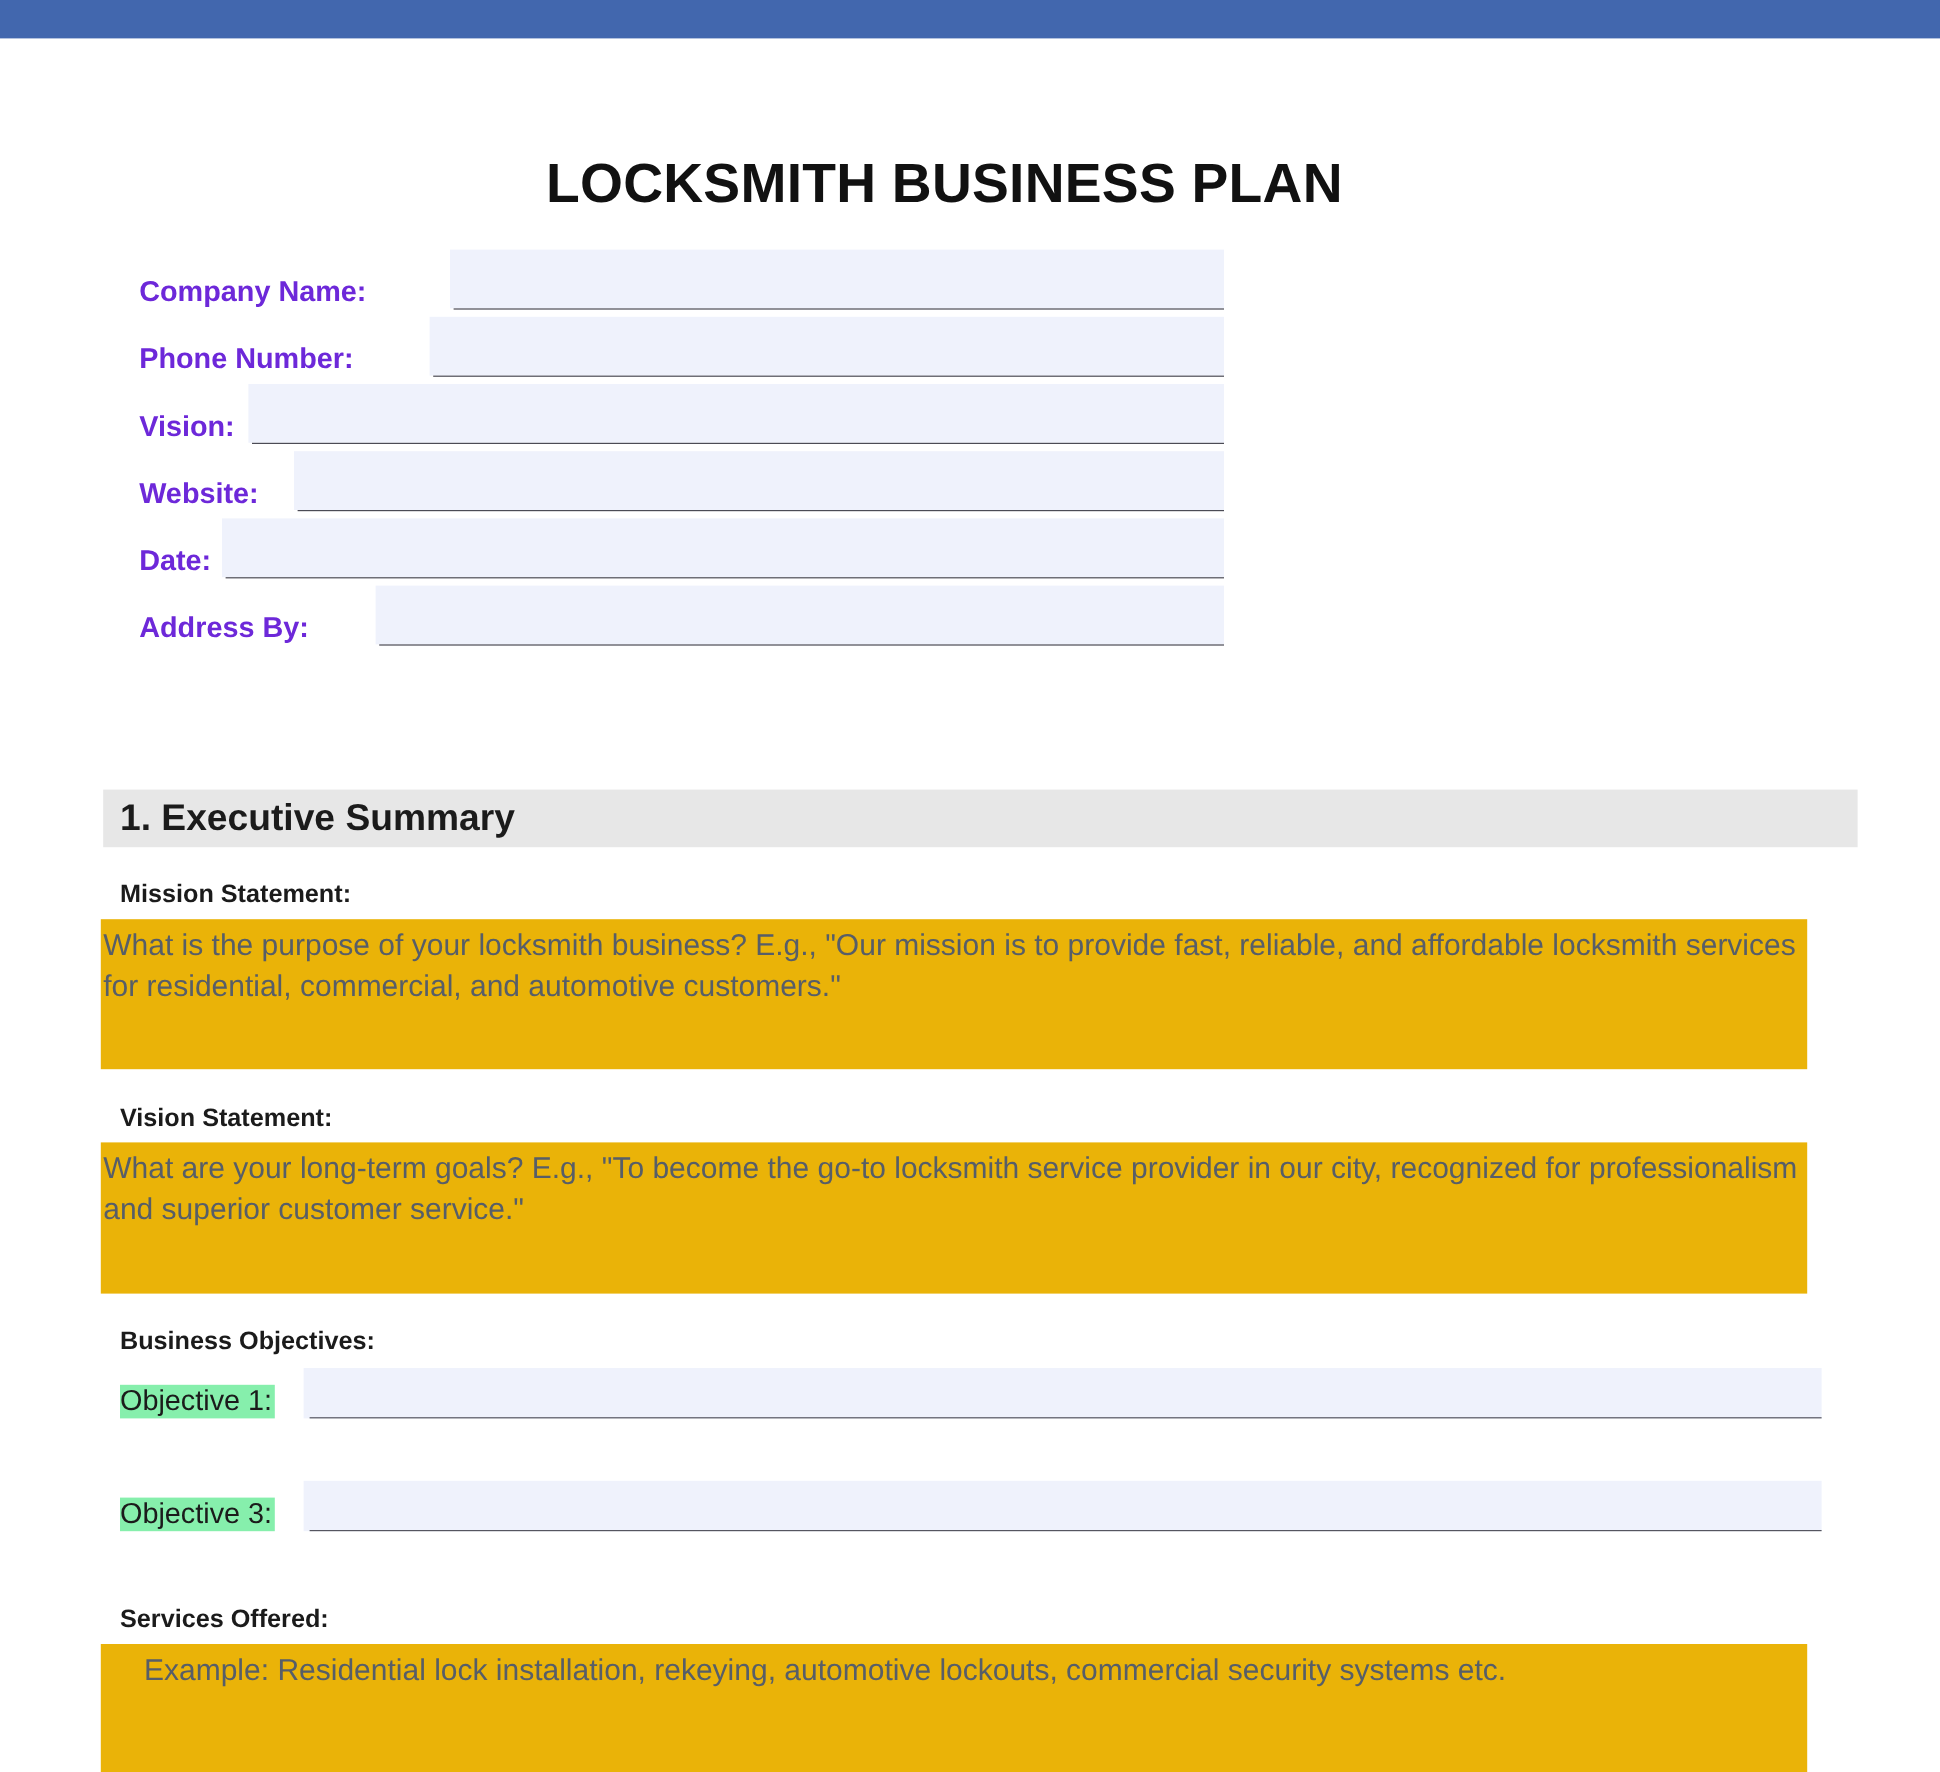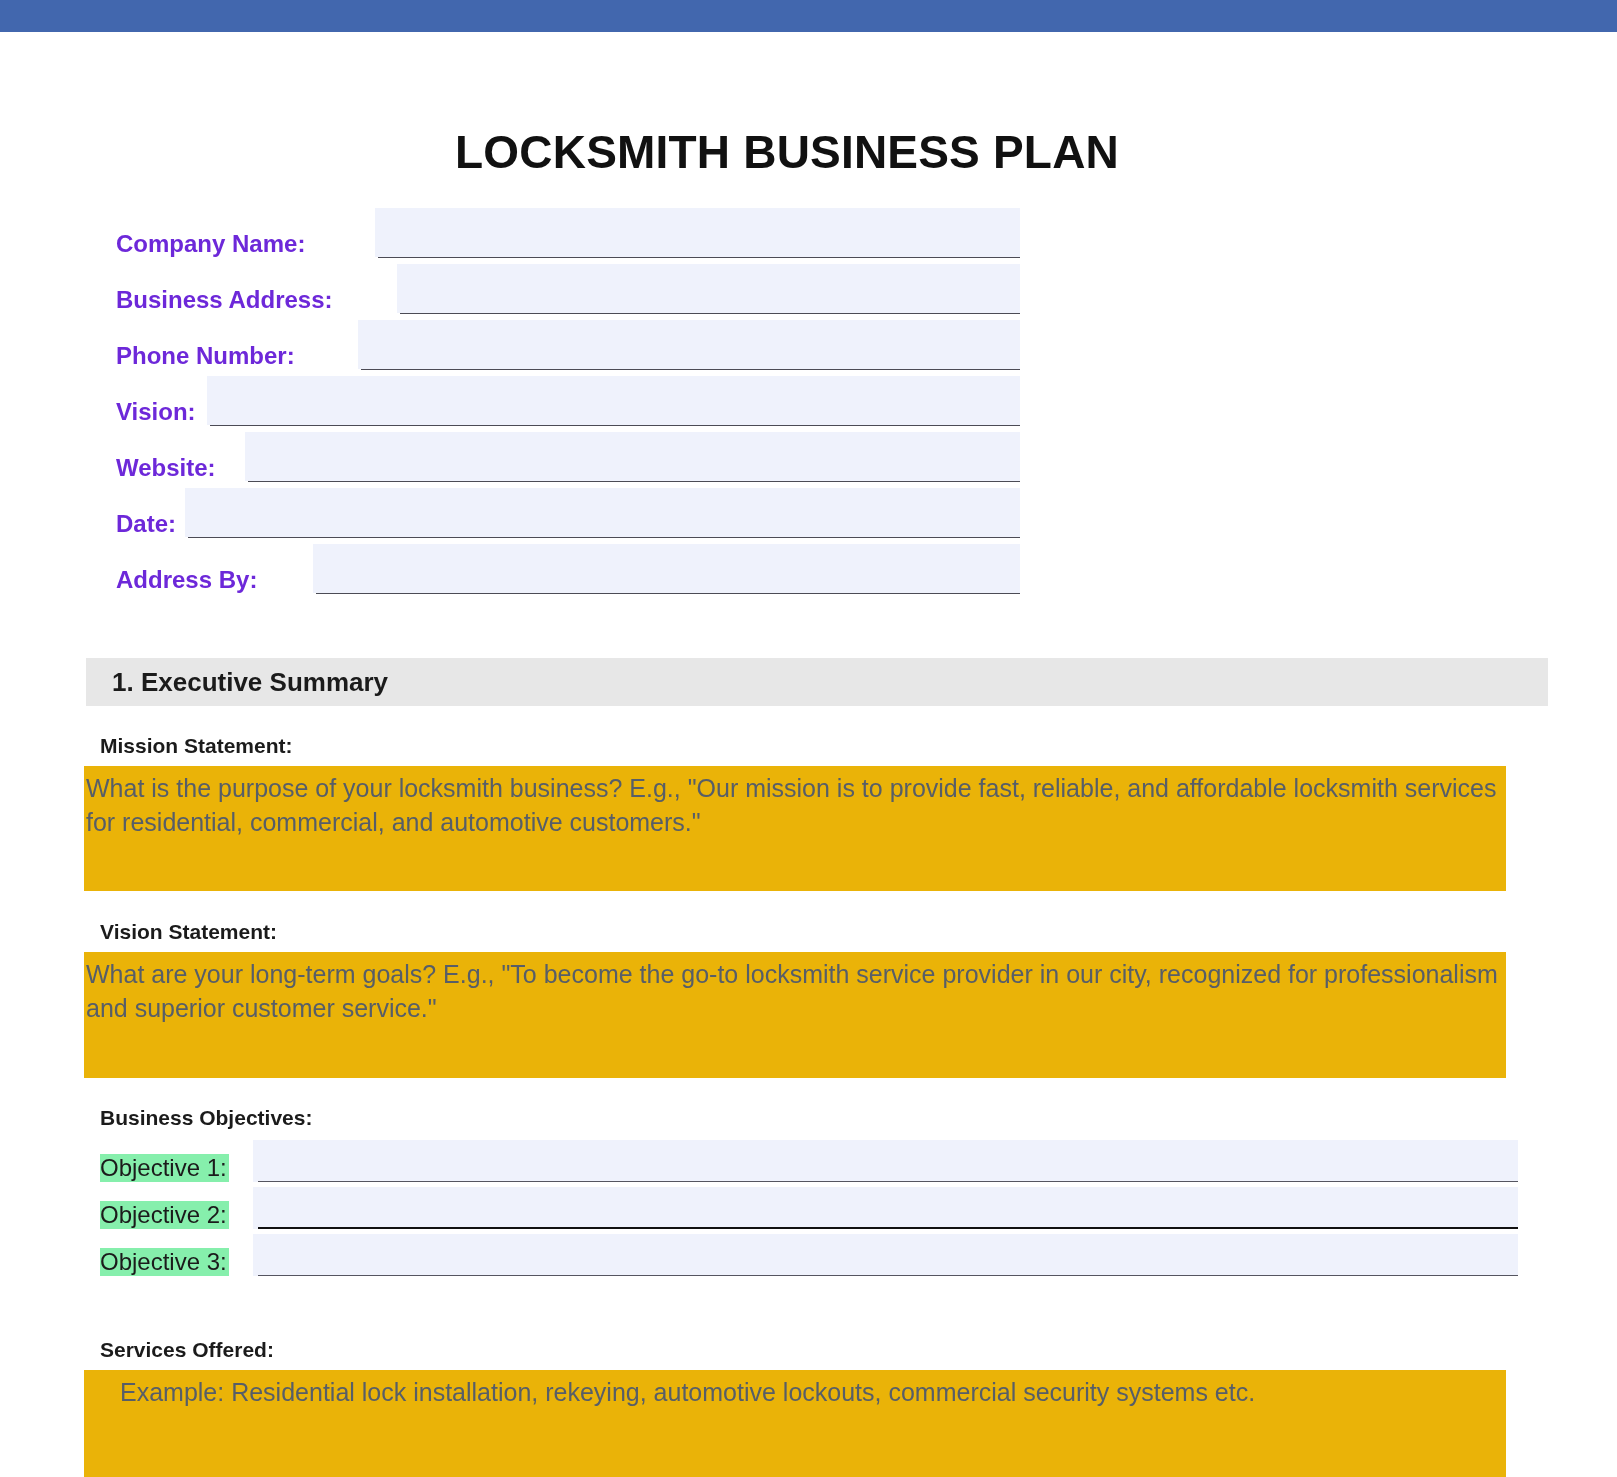--- a/index.html
+++ b/index.html
@@ -109,22 +109,22 @@
   .section-banner {
     position: absolute;
     left: 86px;
     width: 1462px;
     height: 48px;
     background: #e7e7e7;
     display: flex;
     align-items: center;
   }
   .section-banner .section-title {
-    margin-left: 26px;
-    font-size: 26px;
+    margin-left: 14px;
+    font-size: 31px;
     font-weight: 700;
     color: #1b1b1b;
   }
 
   
   .sub-label {
     position: absolute;
     left: 100px;
     font-size: 21px;
     font-weight: 700;
@@ -193,25 +193,20 @@
   <div class="doc-title">LOCKSMITH BUSINESS PLAN</div>
 
   <div class="form-block">
 
     <div class="form-row fw-company">
       <div class="form-fill"></div>
       <div class="form-underline"></div>
       <div class="form-label">Company Name:</div>
     </div>
 
-    <div class="form-row fw-address">
-      <div class="form-fill"></div>
-      <div class="form-underline"></div>
-      <div class="form-label">Business Address:</div>
-    </div>
 
     <div class="form-row fw-phone">
       <div class="form-fill"></div>
       <div class="form-underline"></div>
       <div class="form-label">Phone Number:</div>
     </div>
 
     <div class="form-row fw-email">
       <div class="form-fill"></div>
       <div class="form-underline"></div>
@@ -249,25 +244,20 @@
   <div class="placeholder-box" style="top:952px; height:126px;">What are your long-term goals? E.g., "To become the go-to locksmith service provider in our city, recognized for professionalism and superior customer service."</div>
 
   <div class="sub-label" style="top:1106px;">Business Objectives:</div>
 
   <div class="obj-row" style="top:1140px;">
     <div class="obj-fill"></div>
     <div class="obj-underline"></div>
     <div class="obj-label">Objective 1:</div>
   </div>
 
-  <div class="obj-row" style="top:1187px;">
-    <div class="obj-fill"></div>
-    <div class="obj-underline dark"></div>
-    <div class="obj-label">Objective 2:</div>
-  </div>
 
   <div class="obj-row" style="top:1234px;">
     <div class="obj-fill"></div>
     <div class="obj-underline"></div>
     <div class="obj-label">Objective 3:</div>
   </div>
 
   <div class="sub-label" style="top:1338px;">Services Offered:</div>
   <div class="placeholder-box clip-bottom" style="top:1370px; height:107px;padding-left:36px;">Example: Residential lock installation, rekeying, automotive lockouts, commercial security systems etc.</div>
 

